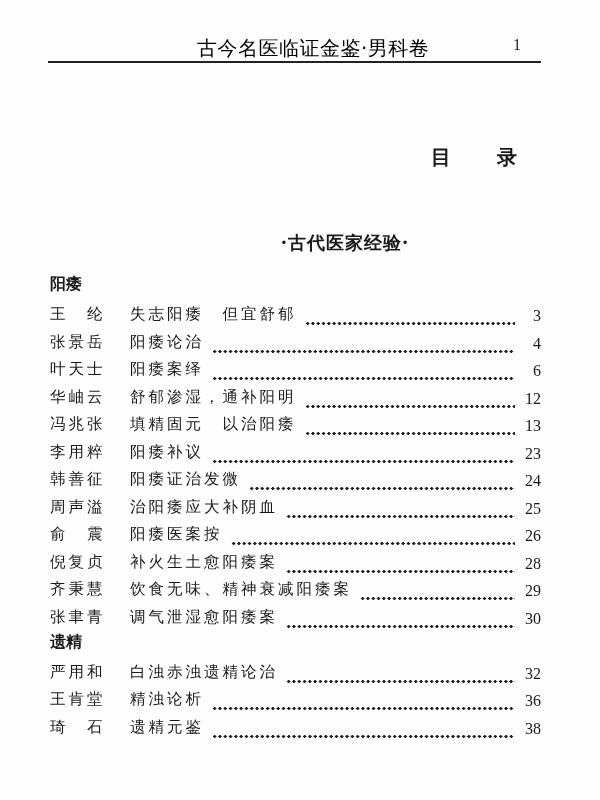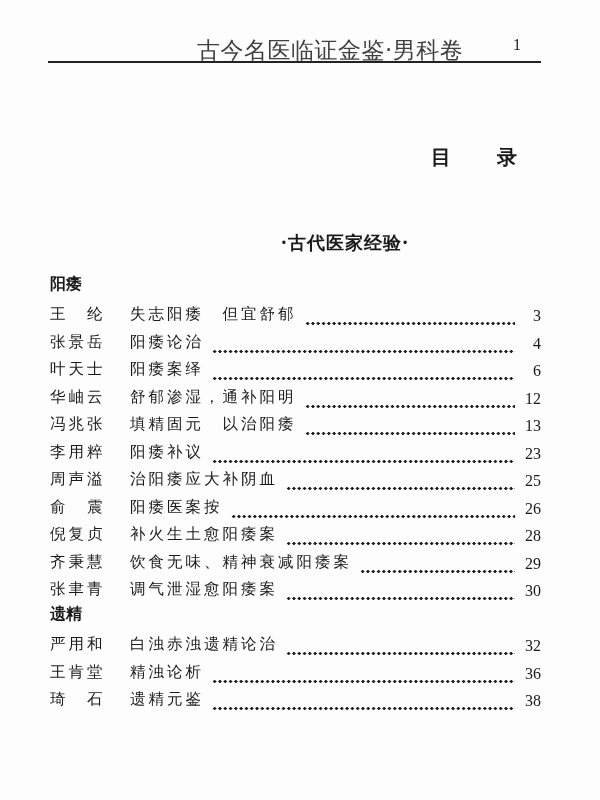--- a/index.html
+++ b/index.html
@@ -20,24 +20,24 @@
     left: 48px;
     top: 30px;
     width: 493px;
     height: 32px;
   }
   .running-title {
     position: absolute;
     left: 149px;
     top: 5px;
     font-family: "DejaVu Sans", "Liberation Sans", sans-serif;
-    font-size: 23px;
+    font-size: 20px;
     letter-spacing: 0.5px;
     white-space: nowrap;
-    color: #404040;
+    color: #000000;
   }
   .page-number {
     position: absolute;
     right: 20px;
     top: 6px;
     font-family: "Liberation Serif", serif;
     font-size: 16px;
     color: #222;
   }
   .header-rule {
@@ -178,20 +178,26 @@
     <span class="toc-leader"></span>
     <span class="toc-page">13</span>
   </div>
   <div class="toc-row">
     <span class="toc-author">李用粹</span>
     <span class="toc-entry-title">阳痿补议</span>
     <span class="toc-leader"></span>
     <span class="toc-page">23</span>
   </div>
   <div class="toc-row">
+    <span class="toc-author">韩善征</span>
+    <span class="toc-entry-title">阳痿证治发微</span>
+    <span class="toc-leader"></span>
+    <span class="toc-page">24</span>
+  </div>
+  <div class="toc-row">
     <span class="toc-author">周声溢</span>
     <span class="toc-entry-title">治阳痿应大补阴血</span>
     <span class="toc-leader"></span>
     <span class="toc-page">25</span>
   </div>
   <div class="toc-row">
     <span class="toc-author">俞　震</span>
     <span class="toc-entry-title">阳痿医案按</span>
     <span class="toc-leader"></span>
     <span class="toc-page">26</span>

